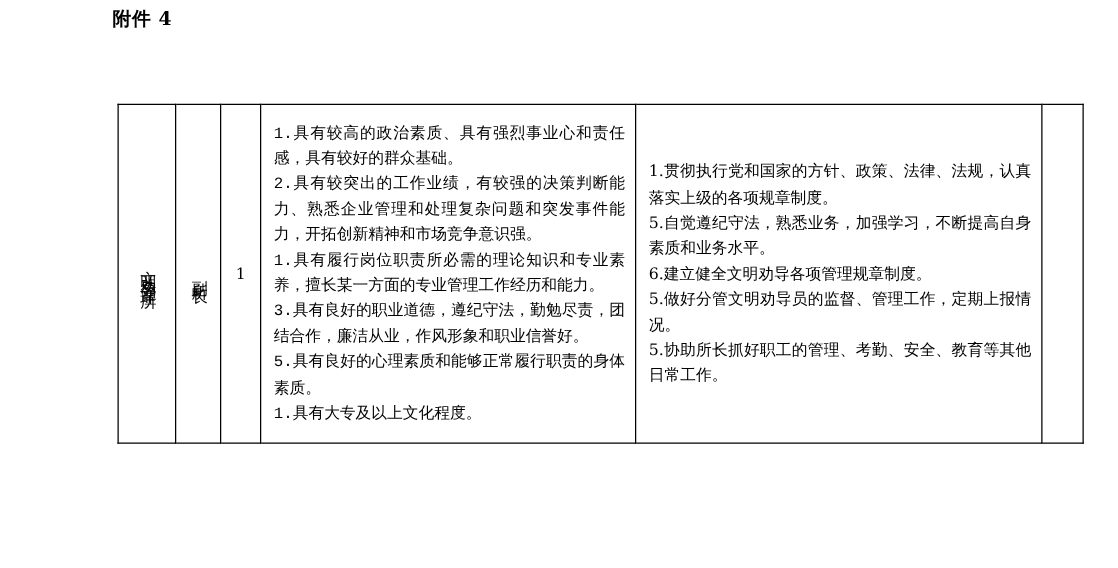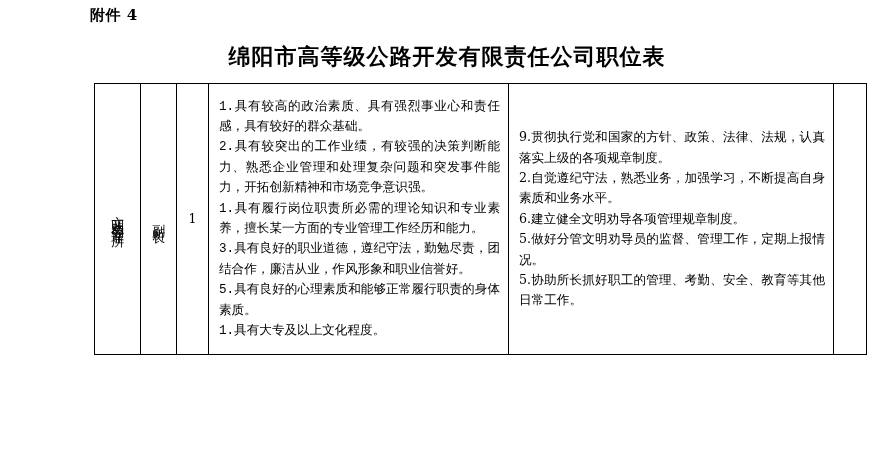--- a/index.html
+++ b/index.html
@@ -118,21 +118,20 @@
     letter-spacing: 3px;
   }
 </style>
 </head>
 <body>
 
 <div class="page">
 
   <div class="attachment-label">附件 4</div>
 
-  <div class="doc-title">绵阳市高等级公路开发有限责任公司职位表</div>
 
   <table class="job-table">
     <colgroup>
       <col class="col-unit">
       <col class="col-post">
       <col class="col-count">
       <col class="col-cond">
       <col class="col-duty">
       <col class="col-note">
     </colgroup>
@@ -152,22 +151,22 @@
             <p>1.具有较高的政治素质、具有强烈事业心和责任感，具有较好的群众基础。</p>
             <p>2.具有较突出的工作业绩，有较强的决策判断能力、熟悉企业管理和处理复杂问题和突发事件能力，开拓创新精神和市场竞争意识强。</p>
             <p>1.具有履行岗位职责所必需的理论知识和专业素养，擅长某一方面的专业管理工作经历和能力。</p>
             <p>3.具有良好的职业道德，遵纪守法，勤勉尽责，团结合作，廉洁从业，作风形象和职业信誉好。</p>
             <p>5.具有良好的心理素质和能够正常履行职责的身体素质。</p>
             <p>1.具有大专及以上文化程度。</p>
           </div>
         </td>
         <td>
           <div class="duty-block">
-            <p>9.贯彻执行党和国家的方针、政策、法律、法规，认真落实上级的各项规章制度。</p>
-            <p>2.自觉遵纪守法，熟悉业务，加强学习，不断提高自身素质和业务水平。</p>
+            <p>1.贯彻执行党和国家的方针、政策、法律、法规，认真落实上级的各项规章制度。</p>
+            <p>5.自觉遵纪守法，熟悉业务，加强学习，不断提高自身素质和业务水平。</p>
             <p>6.建立健全文明劝导各项管理规章制度。</p>
             <p>5.做好分管文明劝导员的监督、管理工作，定期上报情况。</p>
             <p>5.协助所长抓好职工的管理、考勤、安全、教育等其他日常工作。</p>
           </div>
         </td>
         <td class="cell-center">
           <span></span>
         </td>
       </tr>
     </tbody>

